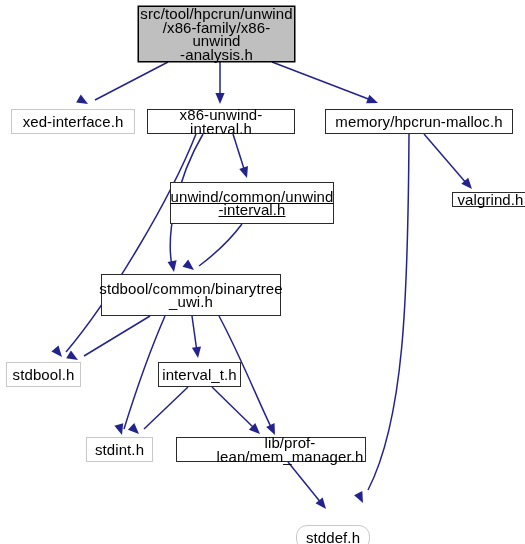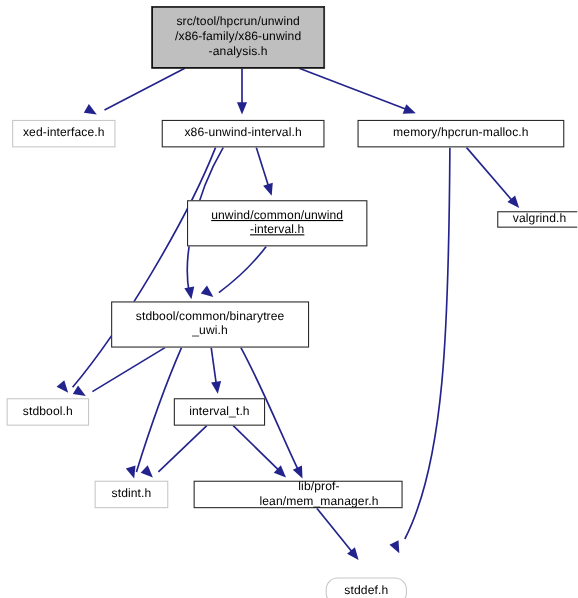--- a/index.html
+++ b/index.html
@@ -27,21 +27,21 @@
   .node {
     position: absolute;
     box-sizing: border-box;
     display: flex;
     align-items: center;
     justify-content: center;
     text-align: center;
     background: #ffffff;
     border: 1px solid #000000;
     color: #000000;
-    font-size: 11px;
+    font-size: 15px;
     line-height: 13.5px;
     letter-spacing: 0.1px;
     white-space: pre-line;
     z-index: 2;
   }
   .node.root {
     background: #bfbfbf;
     border: 1px solid #000000;
     box-shadow: 0 0 0 0.5px #000000;
   }
@@ -97,21 +97,21 @@
         <polygon points="0,0 -11,-4.6 -11,4.6" transform="translate(326,509) rotate(51)"></polygon>
         <polygon points="0,0 -11,-4.6 -11,4.6" transform="translate(472,189) rotate(49)"></polygon>
         <polygon points="0,0 -11,-4.6 -11,4.6" transform="translate(363,503) rotate(64)"></polygon>
       </g>
   </svg>
 
   <div id="nodes-group">
       <div class="node root" style="left: 138px; top: 6px; width: 157px; height: 56px;"><span class="node-label">src/tool/hpcrun/unwind
 /x86-family/x86-unwind
 -analysis.h</span></div>
-      <div class="node sysheader" style="left: 11px; top: 109px; width: 94px; height: 25px;"><span class="node-label">xed-interface.h</span></div>
+      <div class="node sysheader" style="left: 11px; top: 109px; width: 124px; height: 25px;"><span class="node-label">xed-interface.h</span></div>
       <div class="node strong" style="left: 147px; top: 109px; width: 148px; height: 25px;"><span class="node-label">x86-unwind-interval.h</span></div>
       <div class="node strong" style="left: 325px; top: 109px; width: 188px; height: 25px;"><span class="node-label">memory/hpcrun-malloc.h</span></div>
       <div class="node strong" style="left: 452px; top: 192px; width: 77px; height: 15px;"><span class="node-label">valgrind.h</span></div>
       <div class="node strong" style="left: 170px; top: 182px; width: 164px; height: 42px; text-decoration: underline;"><span class="node-label">unwind/common/unwind
 -interval.h</span></div>
       <div class="node strong" style="left: 101px; top: 274px; width: 180px; height: 42px;"><span class="node-label">stdbool/common/binarytree
 _uwi.h</span></div>
       <div class="node sysheader" style="left: 6px; top: 362px; width: 75px; height: 25px;"><span class="node-label">stdbool.h</span></div>
       <div class="node strong" style="left: 158px; top: 362px; width: 83px; height: 25px;"><span class="node-label">interval_t.h</span></div>
       <div class="node sysheader" style="left: 86px; top: 437px; width: 67px; height: 25px;"><span class="node-label">stdint.h</span></div>

